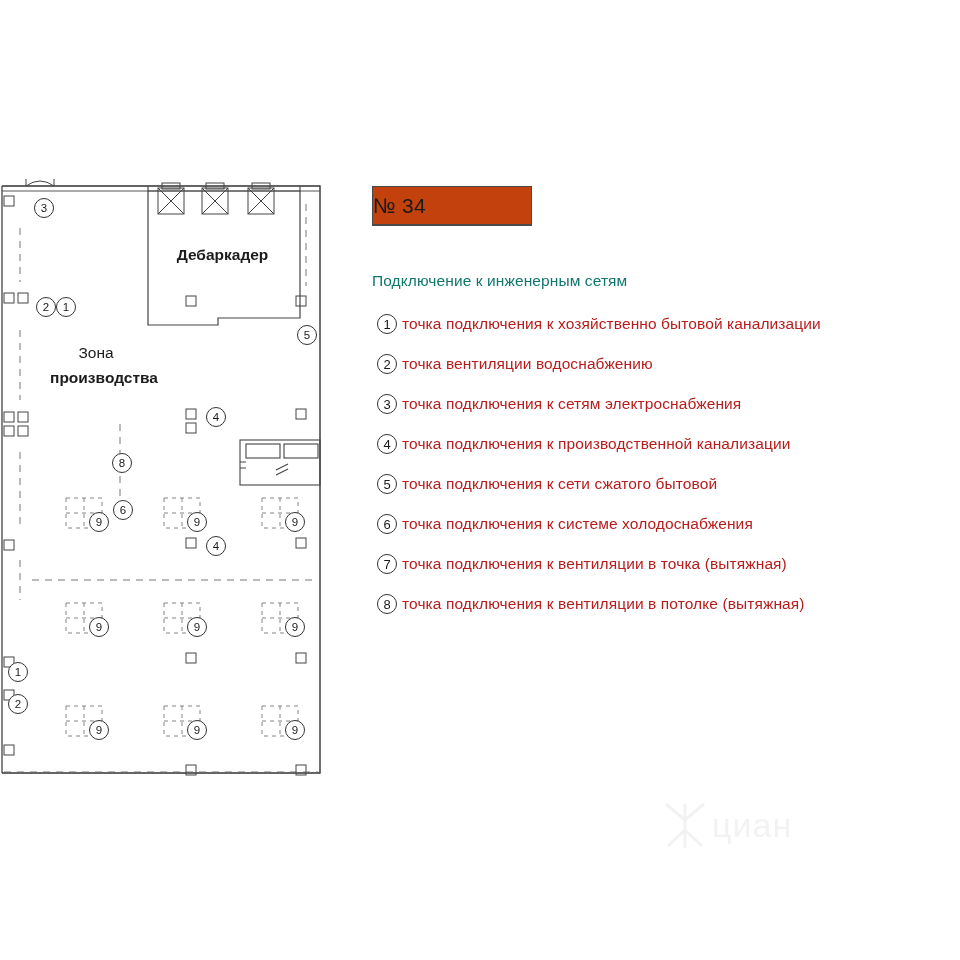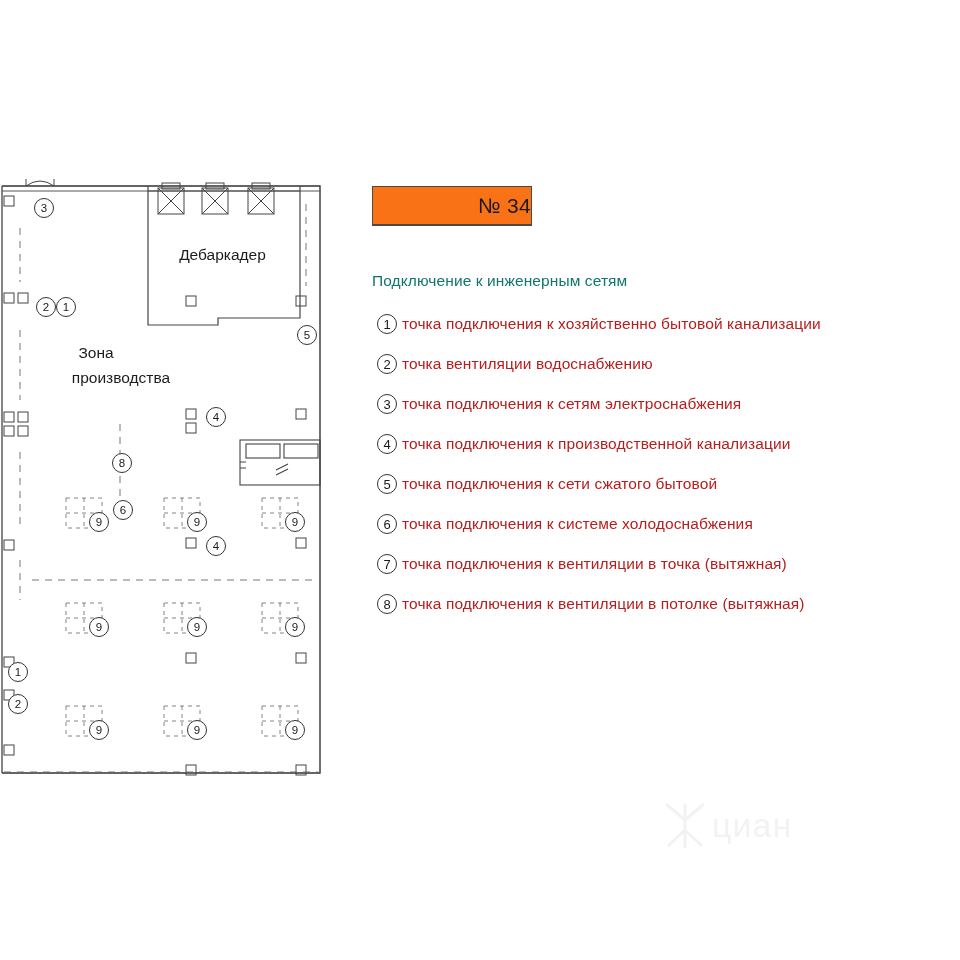--- a/index.html
+++ b/index.html
@@ -30,22 +30,22 @@
     position: absolute;
     left: 372px;
     top: 186px;
     width: 580px;
   }
 
   .unit-box {
     width: 160px;
     border: 1px solid #4a4a4a;
     box-sizing: border-box;
-    text-align: right;
-    background: #f97316;
+    text-align: left;
+    background: #c2410c;
   }
   .unit-box .unit-no {
     font-size: 21px;
     padding: 7px 0 6px 0;
     border-bottom: 1px solid #4a4a4a;
     letter-spacing: .3px;
   }
   .unit-box .unit-area {
     font-size: 21px;
     padding: 7px 0 7px 0;
@@ -245,23 +245,23 @@
     <g fill="none" stroke="#666" stroke-width="0.9" stroke-dasharray="7 6">
       <path d="M32 580 L318 580"></path>
       <path d="M4 772 L318 772"></path>
     </g>
 
     <g fill="none" stroke="#666" stroke-width="0.9" stroke-dasharray="7 6">
       <path d="M306 204 L306 286"></path>
     </g>
   </svg>
 
-  <div class="plan-label" style="left: 148px; top: 246px; width: 149px;">Дебаркадер</div>
+  <div class="plan-label" style="left: 148px; top: 246px; width: 149px; font-weight: bold;">Дебаркадер</div>
   <div class="plan-label" style="left: 24px; top: 344px; width: 144px;">Зона</div>
-  <div class="plan-label" style="left: 49px; top: 369px; width: 144px;">производства</div>
+  <div class="plan-label" style="left: 32px; top: 369px; width: 144px; font-weight: bold;">производства</div>
 
   <div id="plan-markers">
       <div class="marker" style="left: 34px; top: 198px;">3</div>
       <div class="marker" style="left: 36px; top: 297px;">2</div>
       <div class="marker" style="left: 56px; top: 297px;">1</div>
       <div class="marker" style="left: 297px; top: 325px;">5</div>
       <div class="marker" style="left: 206px; top: 407px;">4</div>
       <div class="marker" style="left: 112px; top: 453px;">8</div>
       <div class="marker" style="left: 113px; top: 500px;">6</div>
       <div class="marker" style="left: 89px; top: 512px;">9</div>

